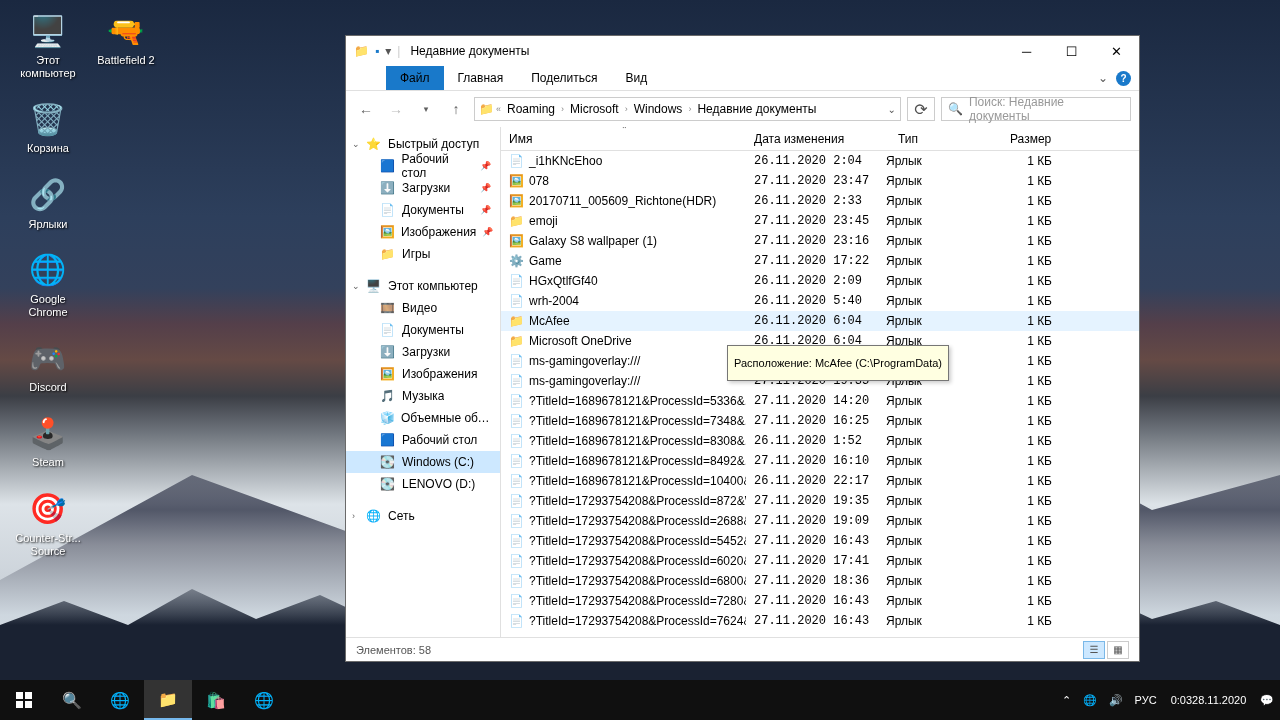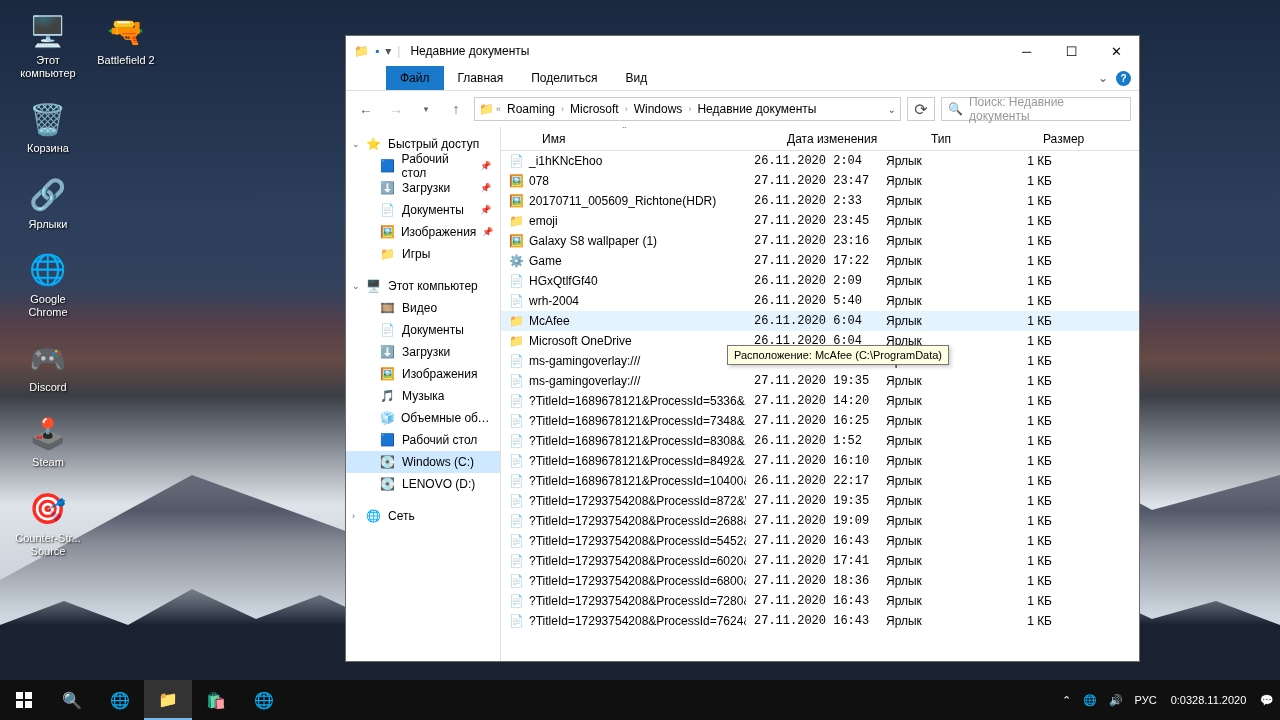--- a/index.html
+++ b/index.html
@@ -46,21 +46,21 @@
 .nav-group { margin-bottom:10px; }
 .nav-item { display:flex; align-items:center; padding:2px 8px 2px 20px; gap:6px; cursor:pointer; height:22px; }
 .nav-item.l2 { padding-left:34px; }
 .nav-item.sel { background:#cde8ff; }
 .nav-ico { width:16px; height:16px; display:flex; align-items:center; justify-content:center; font-size:12px; }
 .nav-arrow { width:12px; font-size:9px; color:#606060; position:absolute; margin-left:-14px; }
 
 .content { flex:1; display:flex; flex-direction:column; overflow:hidden; position:relative; }
 .headers { height:24px; border-bottom:1px solid #e0e0e0; display:flex; font-size:12px; position:relative; }
 .col { padding:0 8px; display:flex; align-items:center; cursor:pointer; border-right:1px solid transparent; }
-.col-name { width:245px;margin-left:33px; }
+.col-name { width:245px; }
 .col-date { width:132px; }
 .col-type { width:112px;margin-left:12px; }
 .col-size { width:78px; flex:1; }
 .sort-arrow { position:absolute; left:120px; top:-2px; font-size:8px; color:#555; }
 
 .files { flex:1; overflow-y:scroll; font-size:12px; }
 .files::-webkit-scrollbar { width:17px; }
 .files::-webkit-scrollbar-track { background:#f0f0f0; }
 .files::-webkit-scrollbar-thumb { background:#c0c0c0; }
 .row { display:flex; height:20px; align-items:center; cursor:pointer; }
@@ -70,21 +70,21 @@
 .cell.date { width:132px;font-family:Liberation Mono, monospace; }
 .cell.type { width:112px; }
 .cell.size { width:70px; text-align:right; }
 .fico { width:16px; height:16px; display:flex; align-items:center; justify-content:center; font-size:12px; flex-shrink:0; }
 
 .statusbar { height:24px; border-top:1px solid #e0e0e0; display:flex; align-items:center; padding:0 10px; font-size:11px; color:#555; }
 .view-toggles { margin-left:auto; display:flex; gap:2px; }
 .vt { width:22px; height:18px; border:1px solid #ccc; display:flex; align-items:center; justify-content:center; cursor:pointer; font-size:10px; }
 .vt.active { background:#cde8ff; border-color:#7ab8e8; }
 
-.tooltip { position:absolute; background:#ffffe1; border:1px solid #767676; padding:3px 6px; font-size:11px; z-index:100; box-shadow:2px 2px 4px rgba(0,0,0,.2); }
+.tooltip { position:absolute; background:#ffffe1; border:1px solid #767676; padding:11px 6px; font-size:11px; z-index:100; box-shadow:2px 2px 4px rgba(0,0,0,.2); }
 </style>
 </head>
 <body>
 
 <div class="wallpaper"></div>
 <div class="mountain"></div>
 <div class="trees"></div>
 
 <div class="desktop-icons" id="di-col1">
     <div class="di">
@@ -486,20 +486,27 @@
             </div>
             <div class="cell date">27.11.2020 16:43</div>
             <div class="cell type">Ярлык</div>
             <div class="cell size">1 КБ</div>
           </div>
         </div>
       <div class="tooltip" style="top:218px;left:226px">Расположение: McAfee (C:\ProgramData)</div>
     </div>
   </div>
 
+  <div class="statusbar">
+    <span>Элементов: 58</span>
+    <div class="view-toggles">
+      <div class="vt active">☰</div>
+      <div class="vt">▦</div>
+    </div>
+  </div>
 </div>
 
 <div class="taskbar">
   <div class="tb-btn">
       <svg width="16" height="16" viewBox="0 0 16 16">
         <rect x="0" y="0" width="7" height="7" fill="#fff"></rect>
         <rect x="9" y="0" width="7" height="7" fill="#fff"></rect>
         <rect x="0" y="9" width="7" height="7" fill="#fff"></rect>
         <rect x="9" y="9" width="7" height="7" fill="#fff"></rect>
       </svg>

